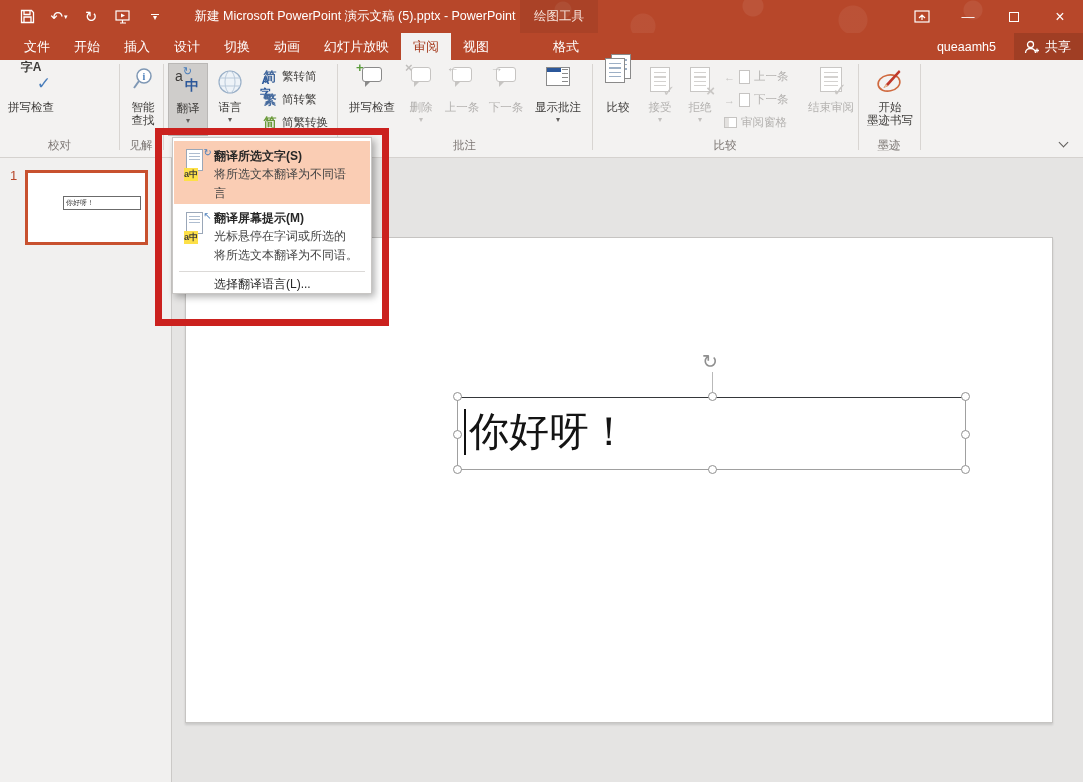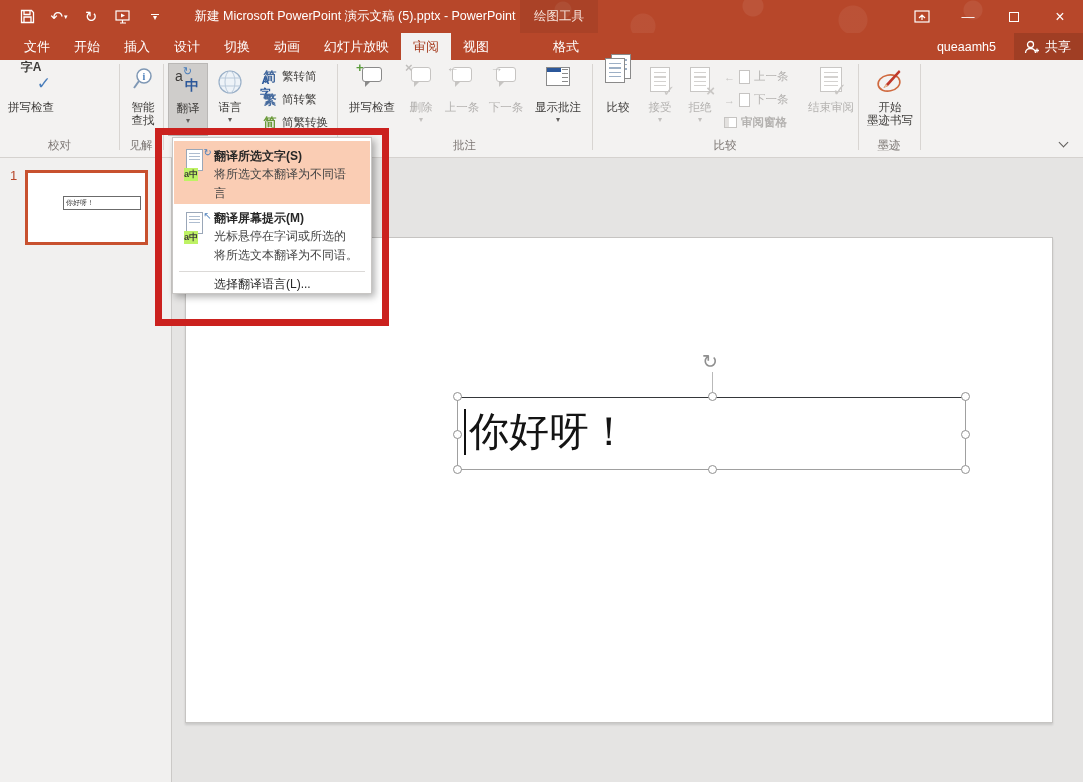--- a/index.html
+++ b/index.html
@@ -67,21 +67,21 @@
   .cjkic { font-size:13px; font-weight:bold; color:#44699d; width:16px; display:inline-block; text-align:center; }
 
   
   #transmenu { position:absolute; left:172px; top:137px; width:200px; height:157px; background:#fff; border:1px solid #c8c6c4; box-shadow:3px 3px 7px rgba(0,0,0,.3); z-index:40; }
   .mitem { position:absolute; left:1px; right:1px; }
   .mitem .t { font-size:12px; font-weight:bold; color:#262626; }
   .mitem .d { font-size:12px; color:#444; line-height:19px; }
   .micon { position:absolute; left:10px; top:8px; width:24px; height:28px; }
   .micon .sheet { position:absolute; left:2px; top:0; width:17px; height:22px; border:1px solid #9aa7b8; background:#fff; }
   .micon .sheet i { position:absolute; left:2px; right:2px; top:3px; height:8px; background:repeating-linear-gradient(#aebdd0 0 1px, transparent 1px 3px); }
-  .micon .zh { position:absolute; left:0px; bottom:-4px; font-size:9px; color:#3e3c3a; font-weight:bold; background:#bef264; }
+  .micon .zh { position:absolute; left:0px; bottom:-4px; font-size:9px; color:#3e3c3a; font-weight:bold; background:#fde047; }
   .micon .arr { position:absolute; right:-4px; top:-2px; color:#4a7ebb; font-size:10px; }
   .msep { position:absolute; left:6px; right:6px; height:1px; background:#dbd9d7; }
 
   
   #redbox { position:absolute; left:155px; top:128px; width:234px; height:198px; border:7px solid #cb211e; z-index:50; pointer-events:none; }
 
   
   #slidepanel { position:absolute; left:0; top:158px; width:172px; height:624px; background:#f1f0ef; border-right:1px solid #cbc9c7; }
   .slidenum { position:absolute; left:10px; top:10px; font-size:13px; color:#b7472a; }
   .thumb { position:absolute; left:25px; top:12px; width:123px; height:75px; background:#fff; border:3px solid #c8512f; }
@@ -312,21 +312,21 @@
   <div class="smallbtn disabled" style="left:722px; top:6px; width:84px;">
     <span style="color:#c6c4c2; font-size:11px;">←</span>
       <span class="minidoc"></span>
     <span>上一条</span>
   </div>
   <div class="smallbtn disabled" style="left:722px; top:29px; width:84px;">
     <span style="color:#c6c4c2; font-size:11px;">→</span>
       <span class="minidoc"></span>
     <span>下一条</span>
   </div>
-  <div class="smallbtn disabled" style="left:722px; top:52px; width:90px;font-weight:bold;">
+  <div class="smallbtn disabled" style="left:722px; top:52px; width:90px;">
     <span style="width:13px; height:11px; border:1.2px solid #c6c4c2; display:inline-block; background:linear-gradient(90deg,#e3e1df 4px, #fff 4px);"></span>
     <span>审阅窗格</span>
   </div>
   <div class="bigbtn disabled" style="left:806px; width:50px;">
     <div class="ic">
         <div class="docic dis" style="width:22px;">
           <div class="lines"></div>
           <span class="ovl" style="color:#c9c7c5; font-size:18px;">✓</span>
         </div>
       </div>

